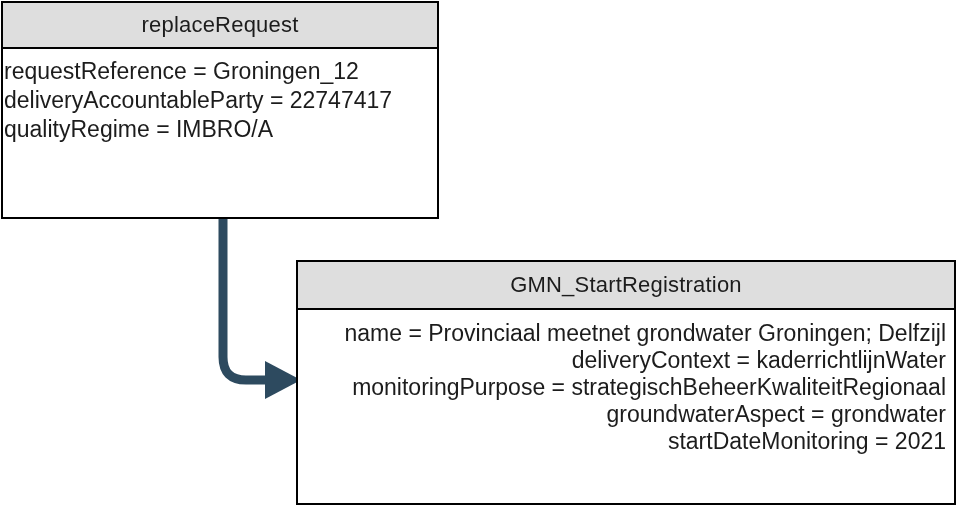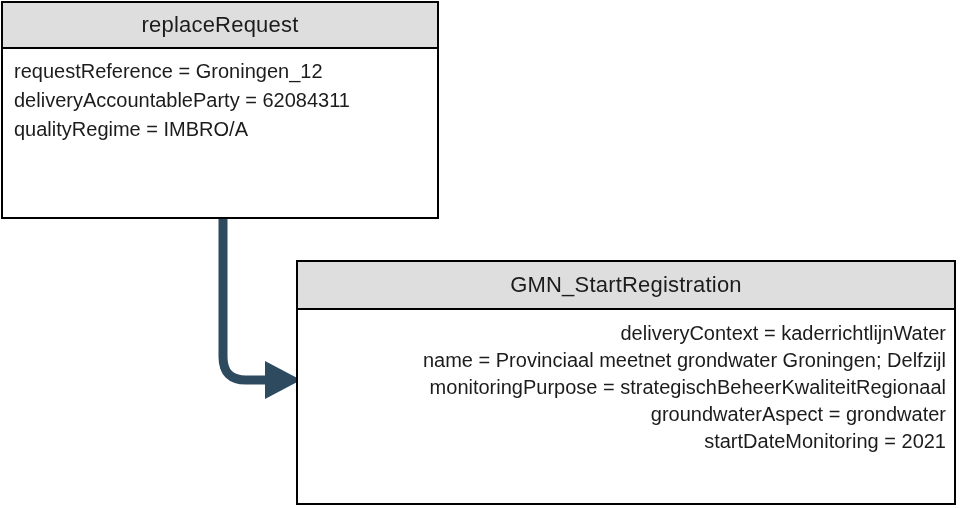--- a/index.html
+++ b/index.html
@@ -23,22 +23,22 @@
     background: #dedede;
     border-bottom: 2px solid #000000;
     height: 46px;
     display: flex; align-items: center; justify-content: center;
     font-size: 22px;
     color: #1c1c1c;
     letter-spacing: 0.2px;
   }
   .box-start .uml-header { height: 48px; }
   .uml-body {
-    padding: 8px 8px 0 11px;
-    font-size: 20px;
+    padding: 8px 8px 0 1px;
+    font-size: 23px;
     color: #1c1c1c;
     white-space: nowrap;
   }
   .box-replace .attr { line-height: 29px; }
   .box-start  .attr { line-height: 27px; }
   .box-start .uml-body { padding-top: 10px; }
 </style>
 </head>
 <body>
 
@@ -46,29 +46,29 @@
 
   <svg class="arrow-layer" width="962" height="508" viewBox="0 0 962 508">
     <path d="M 223,219 L 223,357 Q 223,380 246,380 L 268,380" fill="none" stroke-width="9" stroke-linecap="butt" stroke="#2d4a5f"></path>
     <polygon points="265,361 301,380 265,399" fill="#2d4a5f"></polygon>
   </svg>
 
   <div class="uml-box box-replace">
     <div class="uml-header">replaceRequest</div>
     <div class="uml-body">
       <div class="attr">requestReference = Groningen_12</div>
-      <div class="attr">deliveryAccountableParty = 62084311</div>
+      <div class="attr">deliveryAccountableParty = 22747417</div>
       <div class="attr">qualityRegime = IMBRO/A</div>
     </div>
   </div>
 
   <div class="uml-box box-start">
     <div class="uml-header">GMN_StartRegistration</div>
     <div class="uml-body">
+      <div class="attr">name = Provinciaal meetnet grondwater Groningen; Delfzijl</div>
       <div class="attr">deliveryContext = kaderrichtlijnWater</div>
-      <div class="attr">name = Provinciaal meetnet grondwater Groningen; Delfzijl</div>
       <div class="attr">monitoringPurpose = strategischBeheerKwaliteitRegionaal</div>
       <div class="attr">groundwaterAspect = grondwater</div>
       <div class="attr">startDateMonitoring = 2021</div>
     </div>
   </div>
 
 </div>
 
 </body></html>

